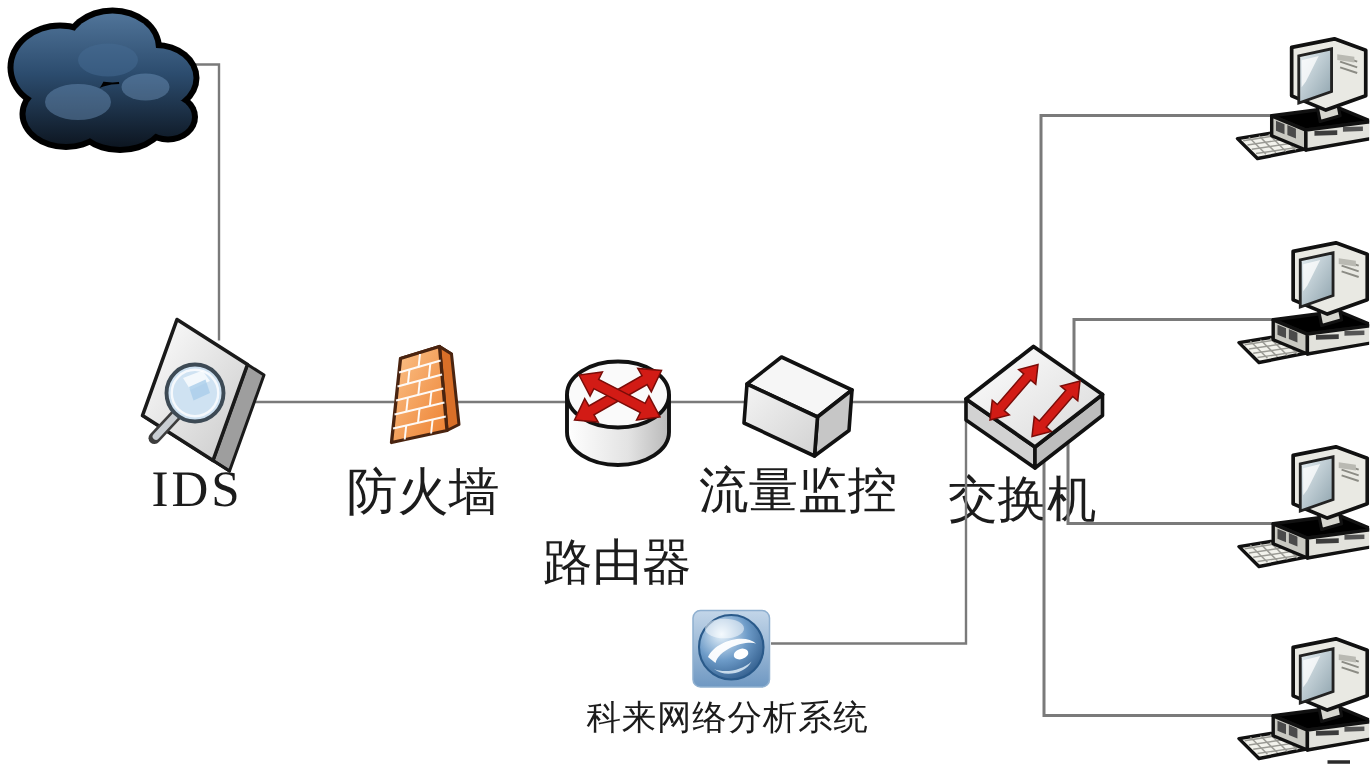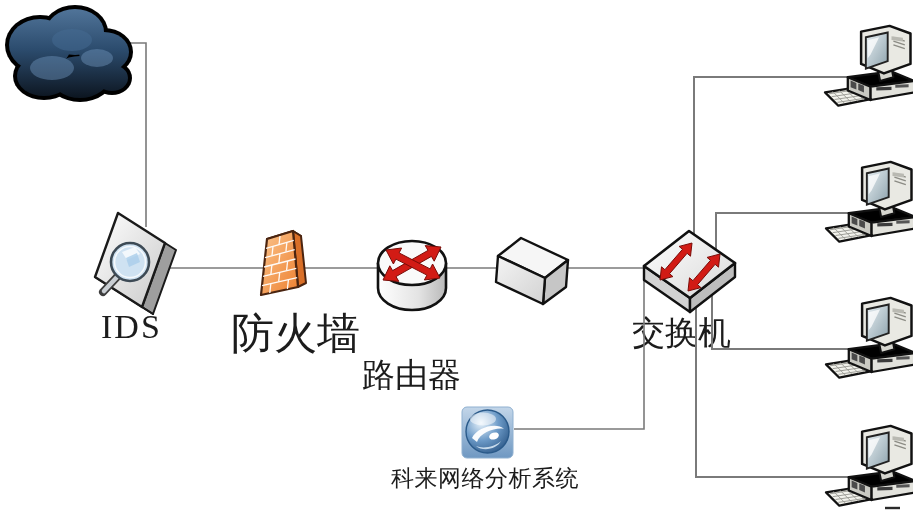--- a/index.html
+++ b/index.html
@@ -3,36 +3,37 @@
 <meta charset="utf-8">
 <style>
   html,body{margin:0;padding:0;background:#fff;}
   .stage{position:relative;width:913px;height:516px;background:#ffffff;overflow:hidden;
          border-bottom:5px solid #14532d;
          font-family:"Liberation Serif","DejaVu Serif",serif;}
   .labels{position:absolute;inset:0;z-index:1;}
   .node-label{position:absolute;color:#1c1c1c;white-space:nowrap;
               font-family:"Liberation Serif","DejaVu Serif",serif;}
   .lbl-ids{left:101px;top:308px;font-size:34px;letter-spacing:2px;}
-  .lbl-firewall{left:231px;top:305px;font-size:43px;text-align:center;}
+  .lbl-firewall{left:231px;top:305px;font-size:34px;text-align:center;}
   .lbl-router{left:362px;top:305px;font-size:33px;margin-top:48px;}
   .lbl-monitor{left:466px;top:305px;font-size:33px;}
   .lbl-switch{left:632px;top:311px;font-size:33px;}
   .lbl-analyzer{left:391px;top:463px;font-size:23px;letter-spacing:0.5px;}
   svg.scene{position:absolute;left:0;top:0;z-index:2;}
 </style>
 </head>
 <body>
 
 <div class="stage">
 
   <div class="labels">
     <div class="node-label lbl-ids">IDS</div>
     <div class="node-label lbl-firewall">防火墙</div>
     <div class="node-label lbl-router">路由器</div>
+    <div class="node-label lbl-monitor">流量监控</div>
     <div class="node-label lbl-analyzer">科来网络分析系统</div>
     <div class="node-label lbl-switch">交换机</div>
   </div>
 
   <svg class="scene" width="913" height="516" viewBox="0 0 913 516">
     <defs>
       <linearGradient id="cloudGrad" gradientUnits="userSpaceOnUse" x1="70" y1="6" x2="70" y2="102">
         <stop offset="0" stop-color="#53779c"></stop>
         <stop offset="0.45" stop-color="#2c4c6e"></stop>
         <stop offset="1" stop-color="#0a111a"></stop>

